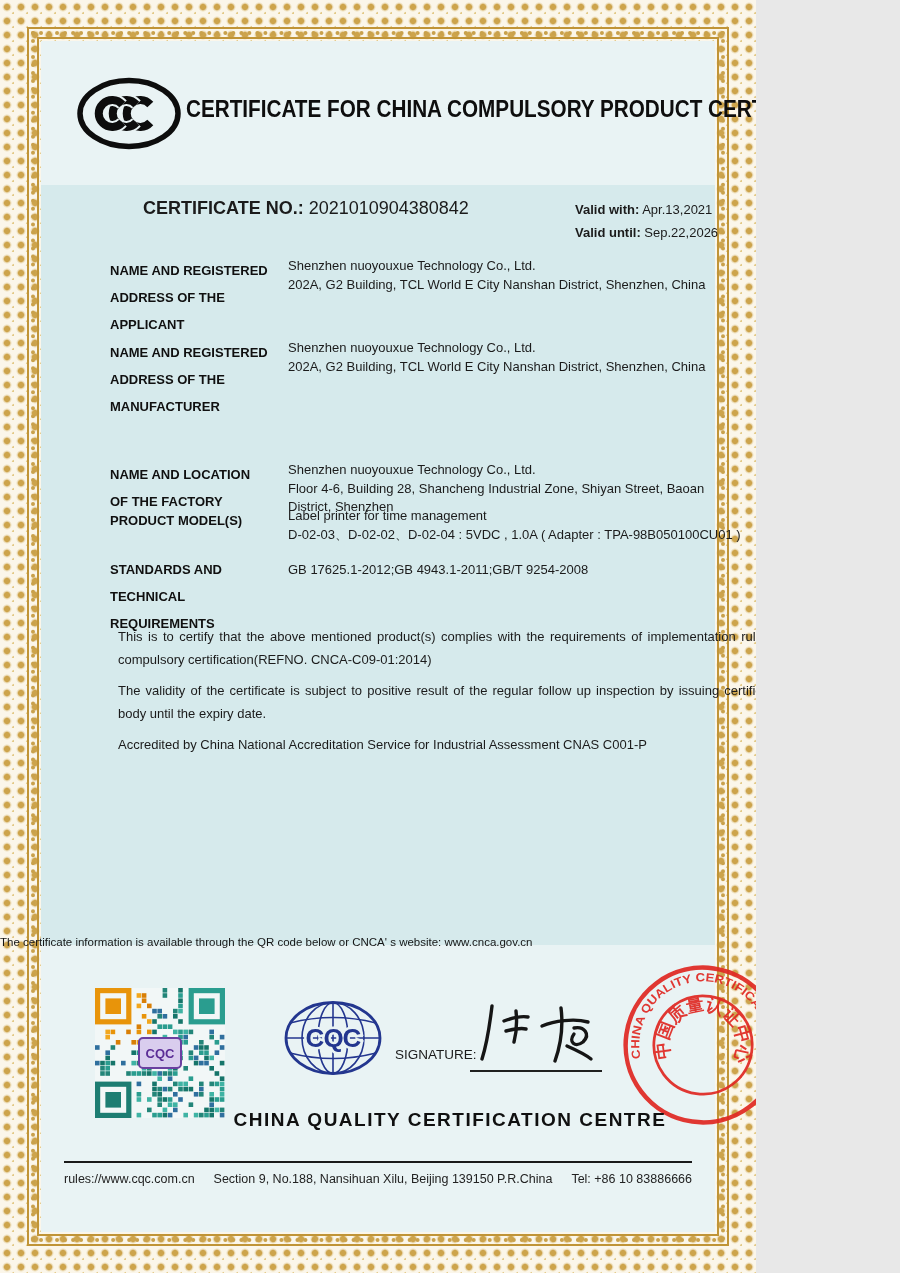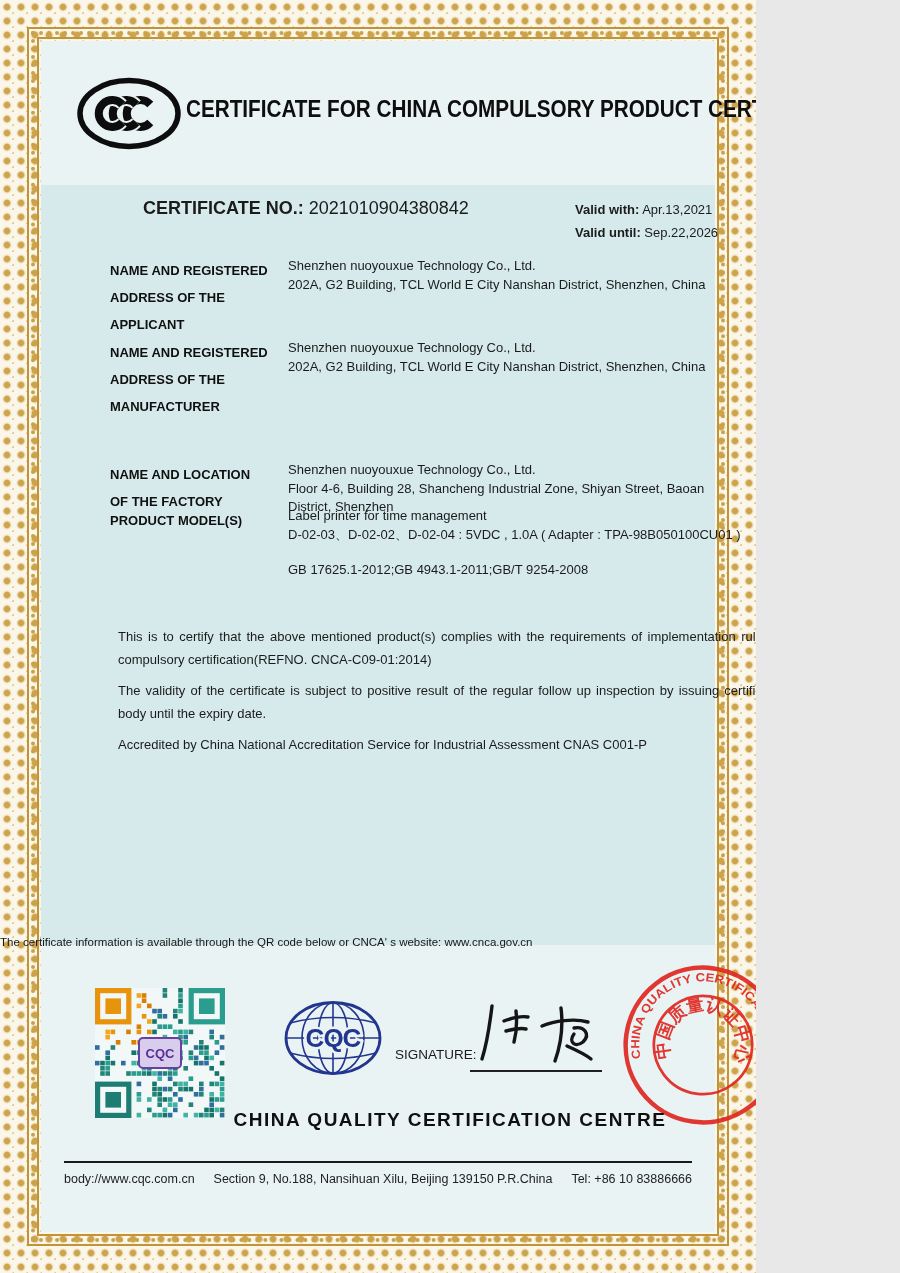--- a/index.html
+++ b/index.html
@@ -103,20 +103,22 @@
   <div class="sec-label t-fac">NAME AND LOCATION
 OF THE FACTORY</div>
   <div class="sec-value t-fac">Shenzhen nuoyouxue Technology Co., Ltd.
 Floor 4-6, Building 28, Shancheng Industrial Zone, Shiyan Street, Baoan
 District, Shenzhen</div>
 
   <div class="sec-label t-pro">PRODUCT MODEL(S)</div>
   <div class="sec-value t-pro">Label printer for time management
 D-02-03、D-02-02、D-02-04 : 5VDC , 1.0A ( Adapter : TPA-98B050100CU01 )</div>
 
+  <div class="sec-label t-std-l">STANDARDS AND
+TECHNICAL REQUIREMENTS</div>
   <div class="sec-value t-std-v">GB 17625.1-2012;GB 4943.1-2011;GB/T 9254-2008</div>
 
   <div class="paras">
     <p>This is to certify that the above mentioned product(s) complies with the requirements of implementation rules for compulsory certification(REFNO. CNCA-C09-01:2014)</p>
     <p>The validity of the certificate is subject to positive result of the regular follow up inspection by issuing certification body until the expiry date.</p>
     <p>Accredited by China National Accreditation Service for Industrial Assessment CNAS C001-P</p>
   </div>
 
   <div class="note">The certificate information is available through the QR code below or CNCA' s website: www.cnca.gov.cn</div>
 
@@ -351,17 +353,17 @@
       <textPath href="#sealArcOuter" textLength="290" lengthAdjust="spacingAndGlyphs">CHINA  QUALITY  CERTIFICATION  CENTRE</textPath>
     </text>
     <text font-size="20" font-weight="bold" fill="#e02822" font-family="Liberation Sans, sans-serif">
       <textPath href="#sealArcInner" textLength="152" lengthAdjust="spacingAndGlyphs">中国质量认证中心</textPath>
     </text>
   </svg>
 
   <div class="centre">CHINA QUALITY CERTIFICATION CENTRE</div>
   <div class="rule"></div>
   <div class="footrow">
-    <span>body://www.cqc.com.cn</span>
+    <span>rules://www.cqc.com.cn</span>
     <span>Section 9, No.188, Nansihuan Xilu, Beijing 139150 P.R.China</span>
     <span>Tel: +86 10 83886666</span>
   </div>
 </div>
 
 </body></html>

